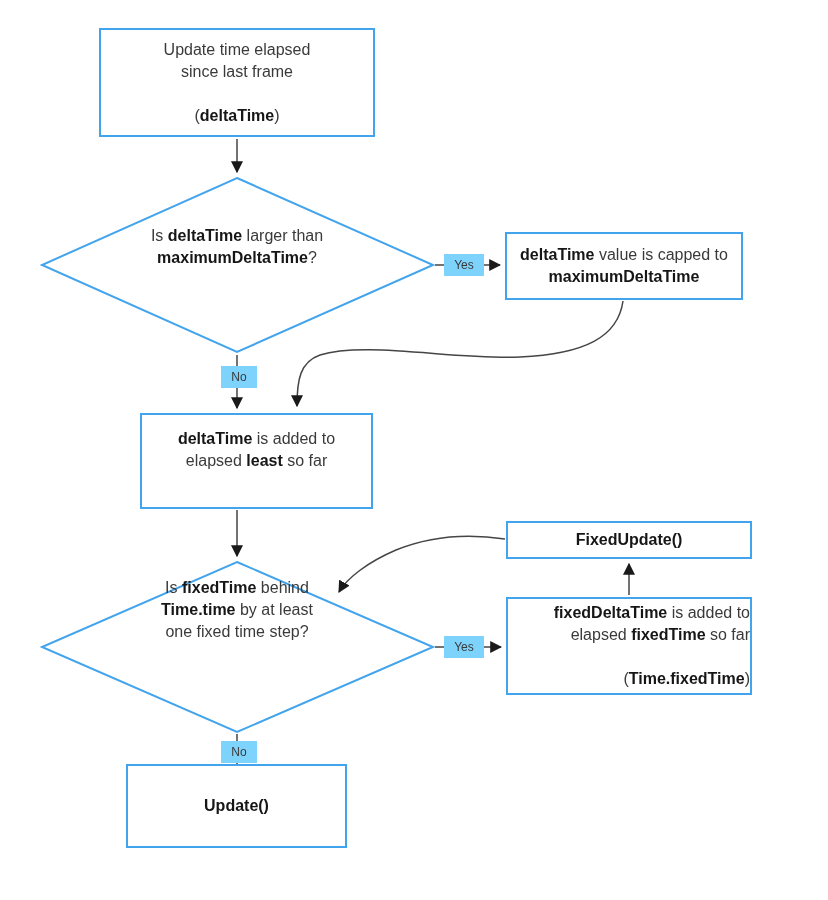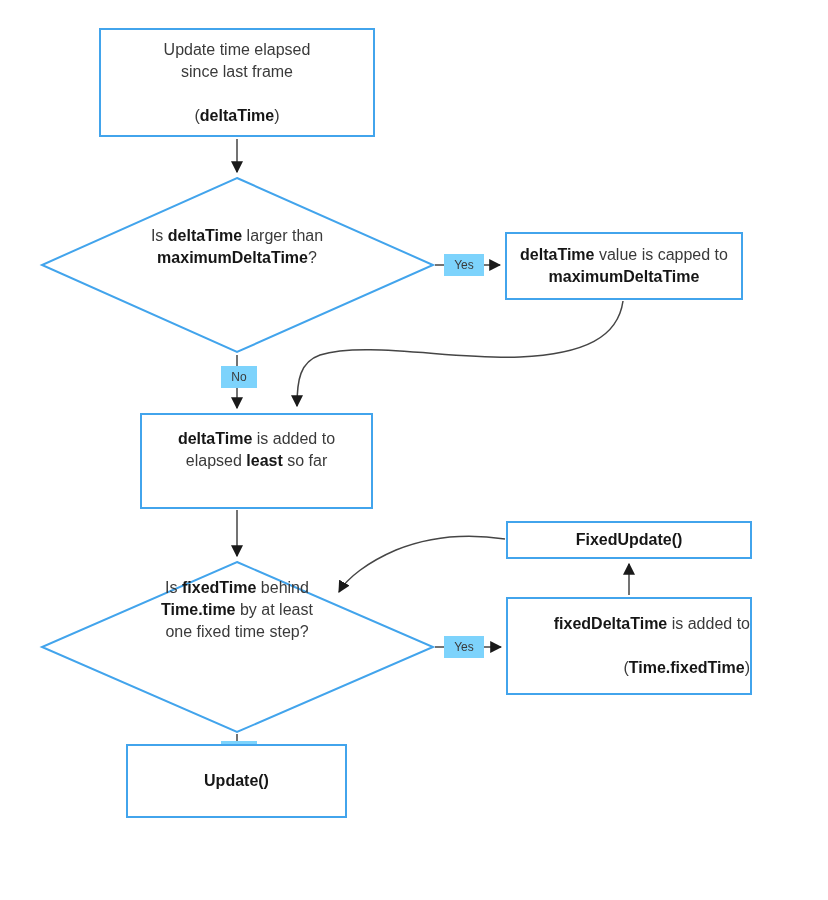--- a/index.html
+++ b/index.html
@@ -135,23 +135,24 @@
   <div class="diamond-text" style="left:77px; top:577px; width:320px;">
       <div><span>Is </span><span class="b">fixedTime</span><span> behind</span></div>
       <div><span class="b">Time.time</span><span> by at least</span></div>
       <div><span>one fixed time step?</span></div>
     </div>
 
   <div class="edge-label" style="left:444px; top:636px; width:34px;">Yes</div>
 
   <div class="node" style="left:506px; top:597px; width:246px; height:98px;align-items:flex-end;">
       <div><span class="b">fixedDeltaTime</span><span> is added to</span></div>
+      <div><span>elapsed </span><span class="b">fixedTime</span><span> so far</span></div>
       <div>&nbsp;</div>
       <div><span>(</span><span class="b">Time.fixedTime</span><span>)</span></div>
     </div>
 
   <div class="edge-label" style="left:221px; top:741px; width:30px;">No</div>
 
-  <div class="node" style="left:126px; top:744px; width:221px; height:74px;">
+  <div class="node" style="left:126px; top:764px; width:221px; height:84px;">
       <div><span class="b">Update()</span></div>
     </div>
 
 </div>
 
 </body></html>

